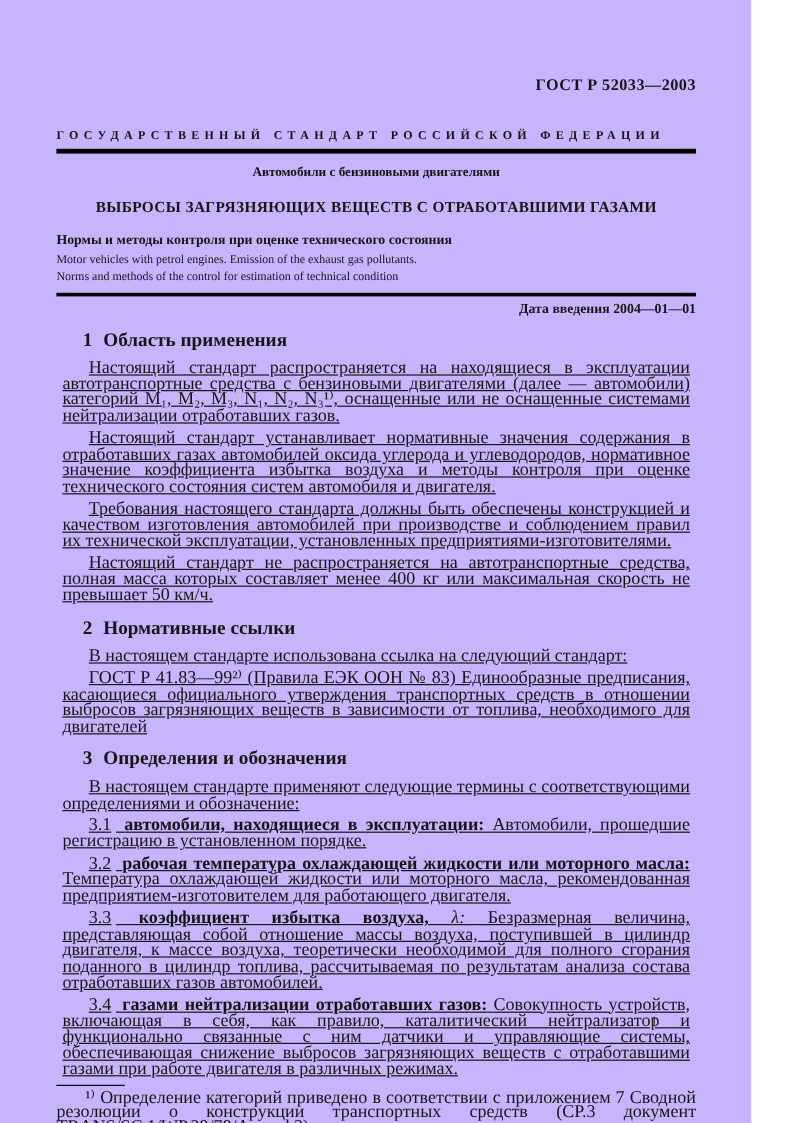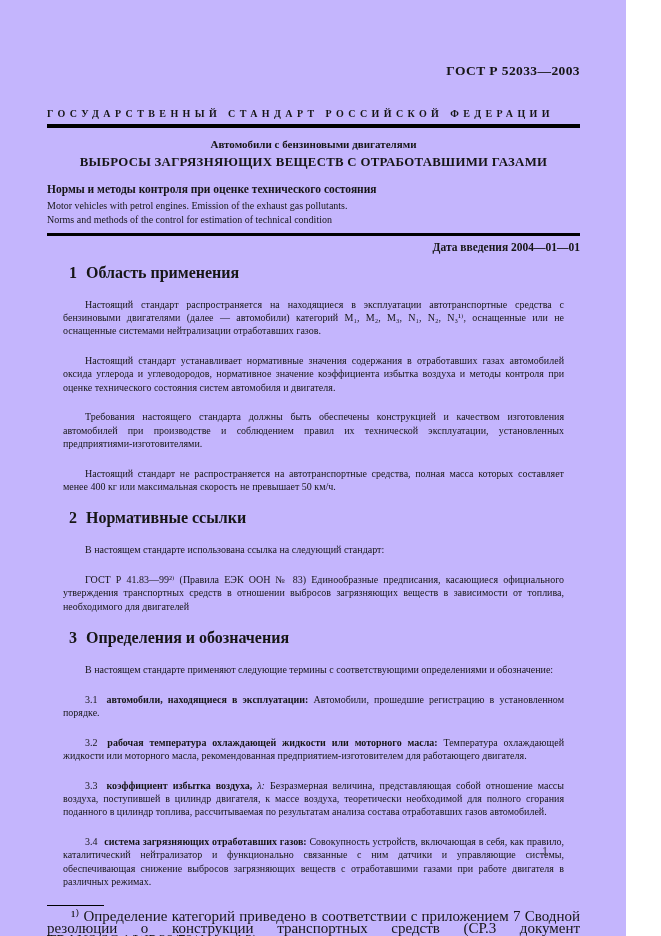--- a/index.html
+++ b/index.html
@@ -25,41 +25,42 @@
     font-weight: bold;
     font-size: 10px;
     letter-spacing: 4.4px;
     white-space: nowrap;
   }
   .rule { height: 3.5px; background: #000; }
   .rule-1 { margin-top: 5px; }
   .rule-2 { margin-top: 6px; height: 3px; }
   .rule-3 { margin-top: 4px; height: 3.5px; }
   .subject   { margin-top: 10px; text-align: center; font-weight: bold; font-size: 11px; }
-  .main-title{ margin-top: 5px; text-align: center; font-weight: bold; font-size: 12.8px; letter-spacing: 0.3px; }
+  .main-title{ margin-top: 16px; text-align: center; font-weight: bold; font-size: 12.8px; letter-spacing: 0.3px; }
   .subtitle  { margin-top: 13px; text-align: left; font-weight: bold; font-size: 11.5px; }
   .title-en  { margin-top: 4px;  text-align: left; font-size: 10px; line-height: 14px; }
   .date {
     margin-top: 5px;
     text-align: right;
     font-weight: bold;
     font-size: 11.5px;
   }
   .sec-heading {
     margin: 11px 0 8px 22px;
     font-weight: bold;
     font-size: 16px;
   }
   .sec-heading .sec-num { margin-right: 9px; }
   .body-text p {
-    margin: 16px;
+    margin: 5px;
     text-align: justify;
     text-indent: 22px;
-    font-size: 10px;
+    font-size: 15px;
     line-height: 13.45px;
+    text-decoration: underline;
   }
   .def-num  { margin-right: 4px; }
   .def-term { font-weight: bold; }
   .def-symbol { font-style: italic; }
   .footnote-sep {
     margin: 5px 0 4px 0;
     width: 57px; height: 1px;
     background: #000;
   }
   .footnotes p {
@@ -135,21 +136,21 @@
       <span class="def-text">Температура охлаждающей жидкости или моторного масла, рекомендованная предприятием-изготовителем для работающего двигателя.</span>
     </p>
     <p class="def">
       <span class="def-num">3.3</span>
       <span class="def-term">коэффициент избытка воздуха,</span>
       <span class="def-symbol">λ:</span>
       <span class="def-text">Безразмерная величина, представляющая собой отношение массы воздуха, поступившей в цилиндр двигателя, к массе воздуха, теоретически необходимой для полного сгорания поданного в цилиндр топлива, рассчитываемая по результатам анализа состава отработавших газов автомобилей.</span>
     </p>
     <p class="def">
       <span class="def-num">3.4</span>
-      <span class="def-term">система загрязняющих отработавших газов:</span>
+      <span class="def-term">газами нейтрализации отработавших газов:</span>
       <span class="def-text">Совокупность устройств, включающая в себя, как правило, каталитический нейтрализатор и функционально связанные с ним датчики и управляющие системы, обеспечивающая снижение выбросов загрязняющих веществ с отработавшими газами при работе двигателя в различных режимах.</span>
     </p>
   </div>
 
   <div class="footnote-sep"></div>
   <div class="footnotes">
     <p>
       <span>¹⁾</span>
       <span>Определение категорий приведено в соответствии с приложением 7 Сводной резолюции о конструкции транспортных средств (СР.3 документ TRANS/SC.1/WP.29/78/Amend.3).</span>
     </p>

